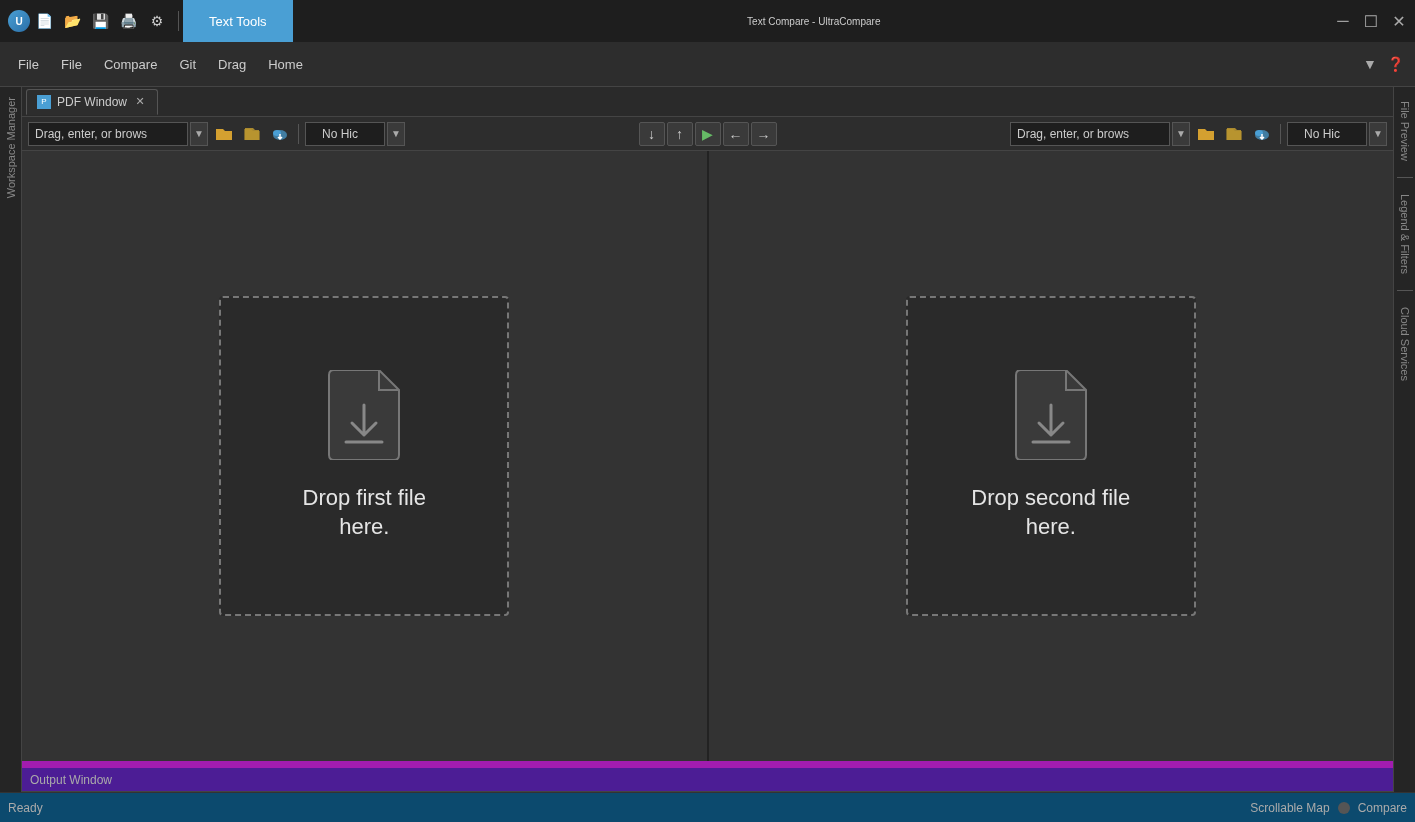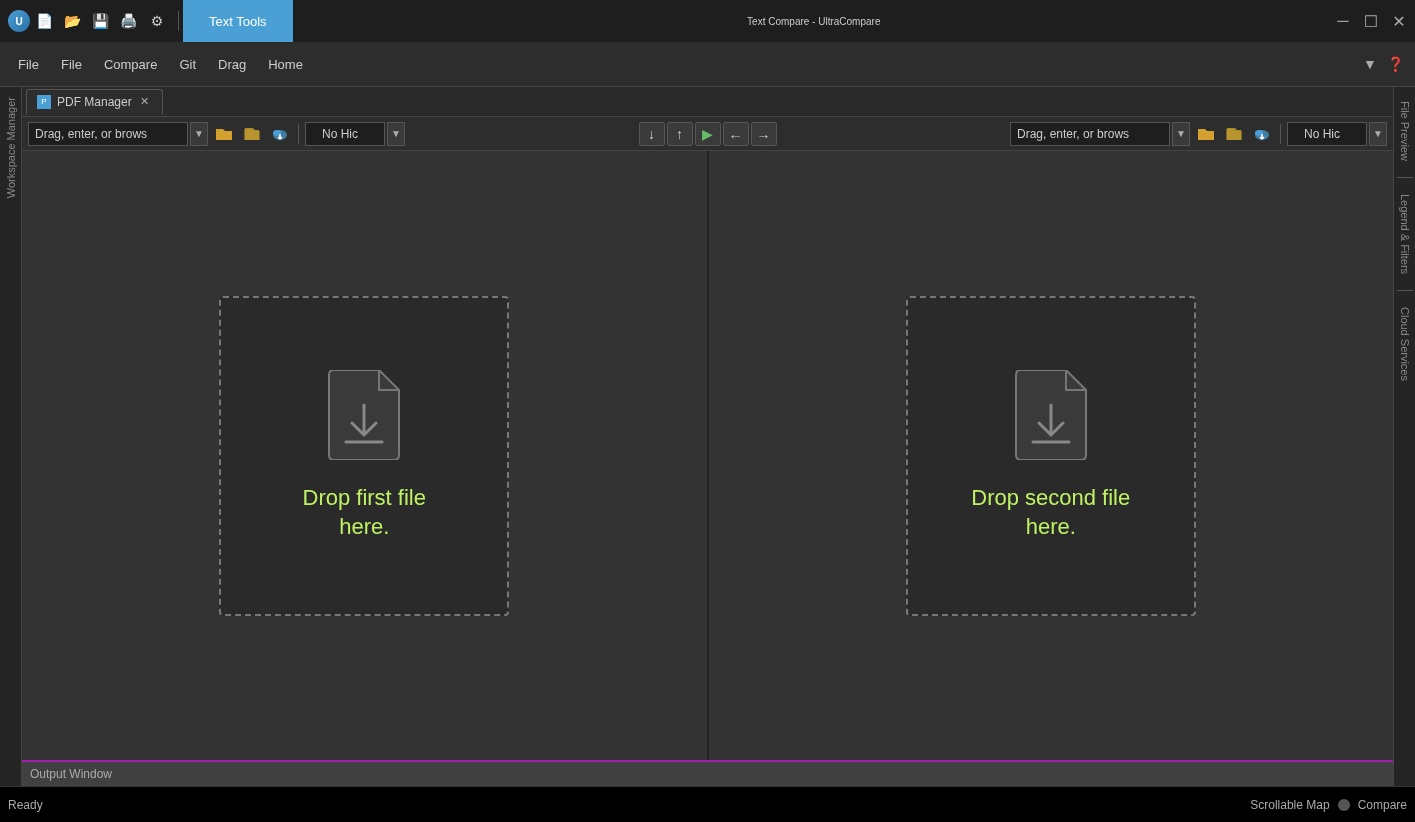--- a/index.html
+++ b/index.html
@@ -336,21 +336,21 @@
     }
     .drop-icon {
       color: #888;
     }
     .drop-icon svg {
       width: 80px;
       height: 90px;
     }
     .drop-text {
       font-size: 22px;
-      color: #bef264;
+      color: #e5e5e5;
       text-align: center;
       line-height: 1.3;
     }
 
     
     .sidebar-right {
       width: 22px;
       background: #252525;
       display: flex;
       flex-direction: column;
@@ -372,41 +372,41 @@
       width: 16px;
       height: 1px;
       background: #555;
       margin: 4px 0;
     }
 
     
     .bottom-area {
       display: flex;
       flex-direction: column;
-      border-top: 2px solid #a21caf;
-      background: #404040;
+      border-top: 7px solid #a21caf;
+      background: #4c1d95;
       flex-shrink: 0;
     }
     .output-window-header {
       height: 24px;
       display: flex;
       align-items: center;
       padding: 0 8px;
       font-size: 12px;
       color: #aaa;
       border-bottom: 1px solid #444;
     }
     .status-bar {
-      height: 36px;
+      height: 30px;
       display: flex;
       align-items: center;
       padding: 0 8px;
       font-size: 12px;
       color: #aaa;
-      background: #000000;
+      background: #0c4a6e;
       border-top: 1px solid #333;
     }
     .status-right {
       margin-left: auto;
       display: flex;
       align-items: center;
       gap: 8px;
     }
     .status-circle {
       width: 12px;
@@ -461,21 +461,21 @@
 
   <div class="sidebar-left">
     <div class="sidebar-left-label">Workspace Manager</div>
   </div>
 
   <div class="content-area">
 
     <div class="tabs-bar">
       <div class="tab-item active">
         <div class="tab-icon">P</div>
-        <span>PDF Manager</span>
+        <span>PDF Window</span>
         <div class="tab-close">✕</div>
       </div>
     </div>
 
     <div class="compare-toolbar">
 
       <div class="toolbar-input-group">
         <div class="toolbar-path-input">
           <span>Drag, enter, or brows</span>
         </div>

